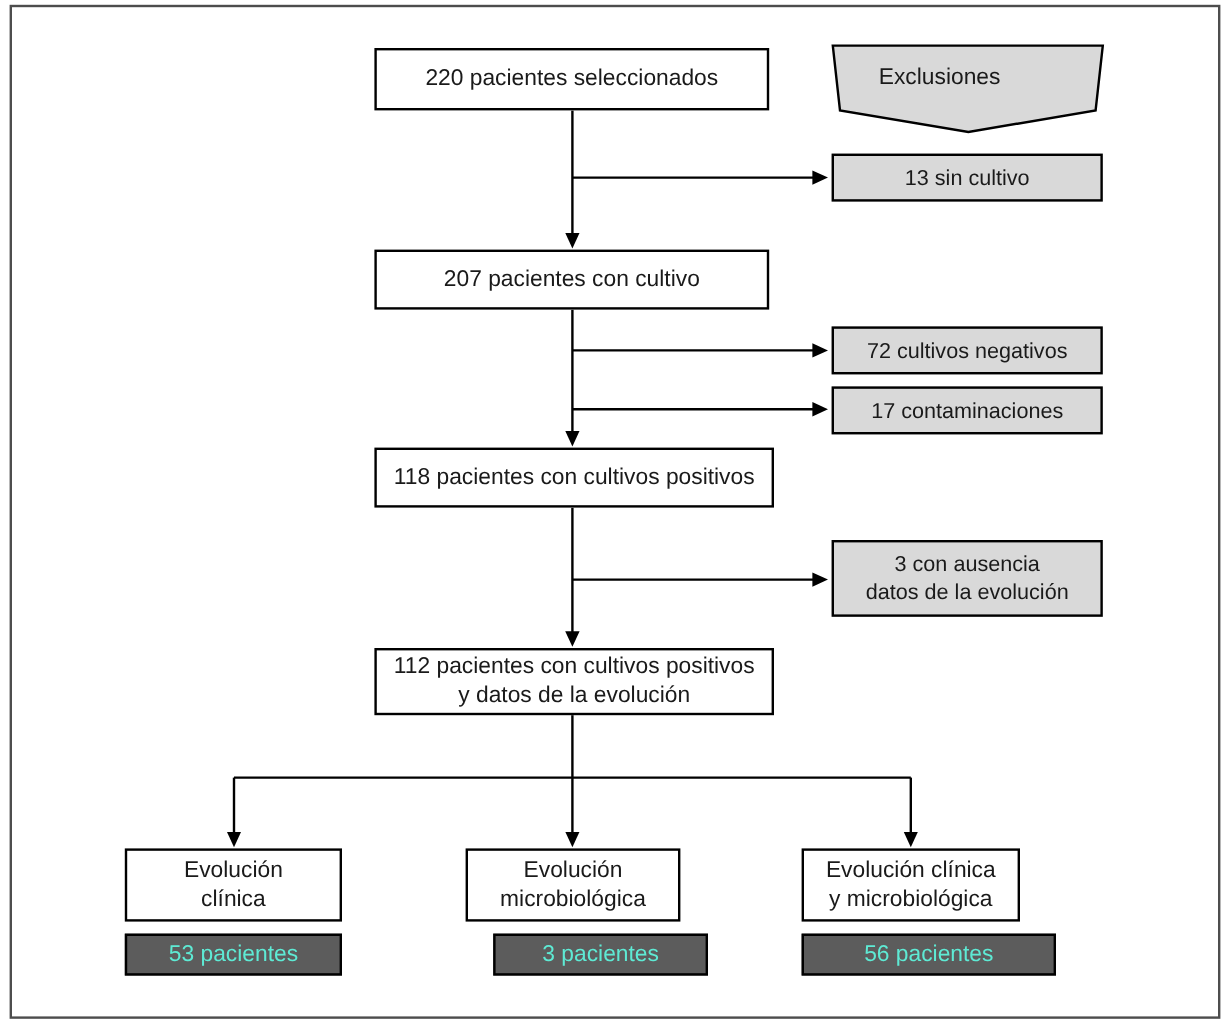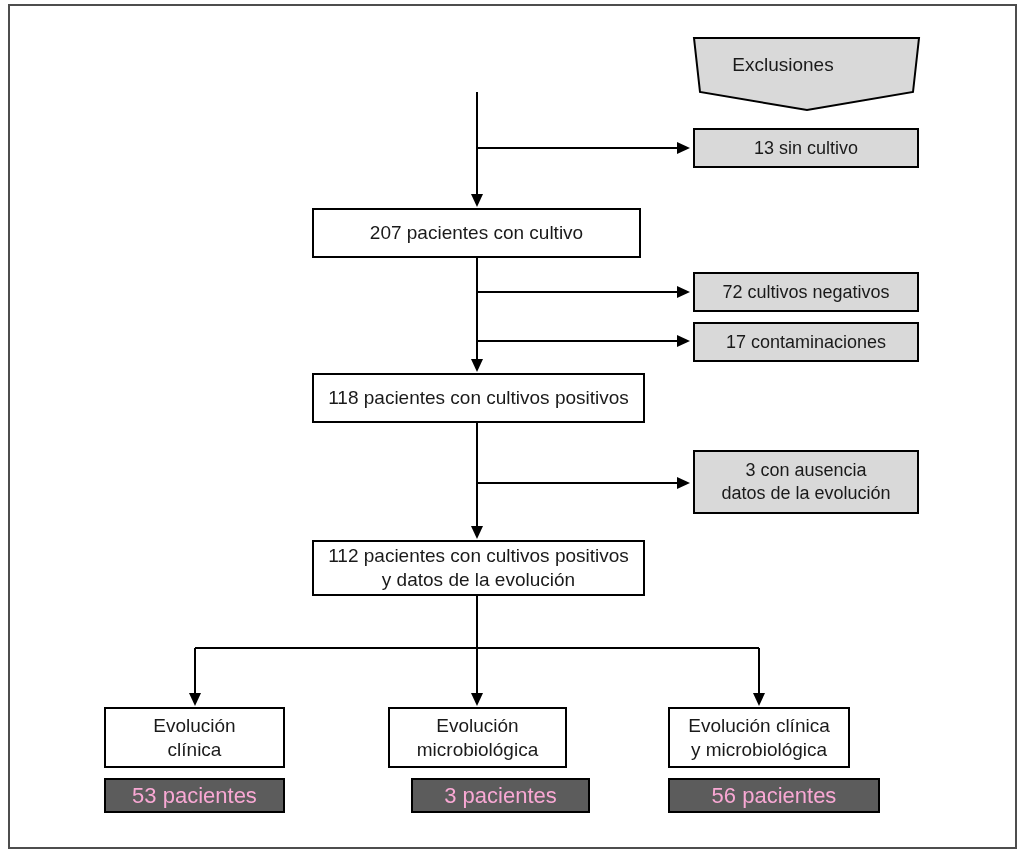--- a/index.html
+++ b/index.html
@@ -48,22 +48,22 @@
     line-height: 24px;
     color: #1a1a1a;
   }
   .box.excl {
     background: #d9d9d9;
     font-size: 18px;
     line-height: 23px;
   }
   .box.dark {
     background: #5c5c5c;
-    color: #f9a8d4;
-    font-size: 22px;
+    color: #5eead4;
+    font-size: 19px;
   }
   .pennant-label {
     position: absolute;
     left: 670px;
     top: 38px;
     width: 226px;
     height: 54px;
     display: flex;
     align-items: center;
     justify-content: center;
@@ -105,20 +105,23 @@
 
       <line x1="477" y1="592" x2="477" y2="648"></line>
       <line x1="195" y1="648" x2="759" y2="648"></line>
 
       <line x1="195" y1="648" x2="195" y2="694" marker-end="url(#arrow)"></line>
       <line x1="477" y1="648" x2="477" y2="694" marker-end="url(#arrow)"></line>
       <line x1="759" y1="648" x2="759" y2="694" marker-end="url(#arrow)"></line>
     </g>
   </svg>
 
+  <div class="box" style="left:312px; top:40px; width:329px; height:52px;">
+    <span>220 pacientes seleccionados</span>
+  </div>
 
   <div class="box" style="left:312px; top:208px; width:329px; height:50px;">
     <span>207 pacientes con cultivo</span>
   </div>
 
   <div class="box" style="left:312px; top:373px; width:333px; height:50px;">
     <span>118 pacientes con cultivos positivos</span>
   </div>
 
   <div class="box" style="left:312px; top:540px; width:333px; height:56px;">

